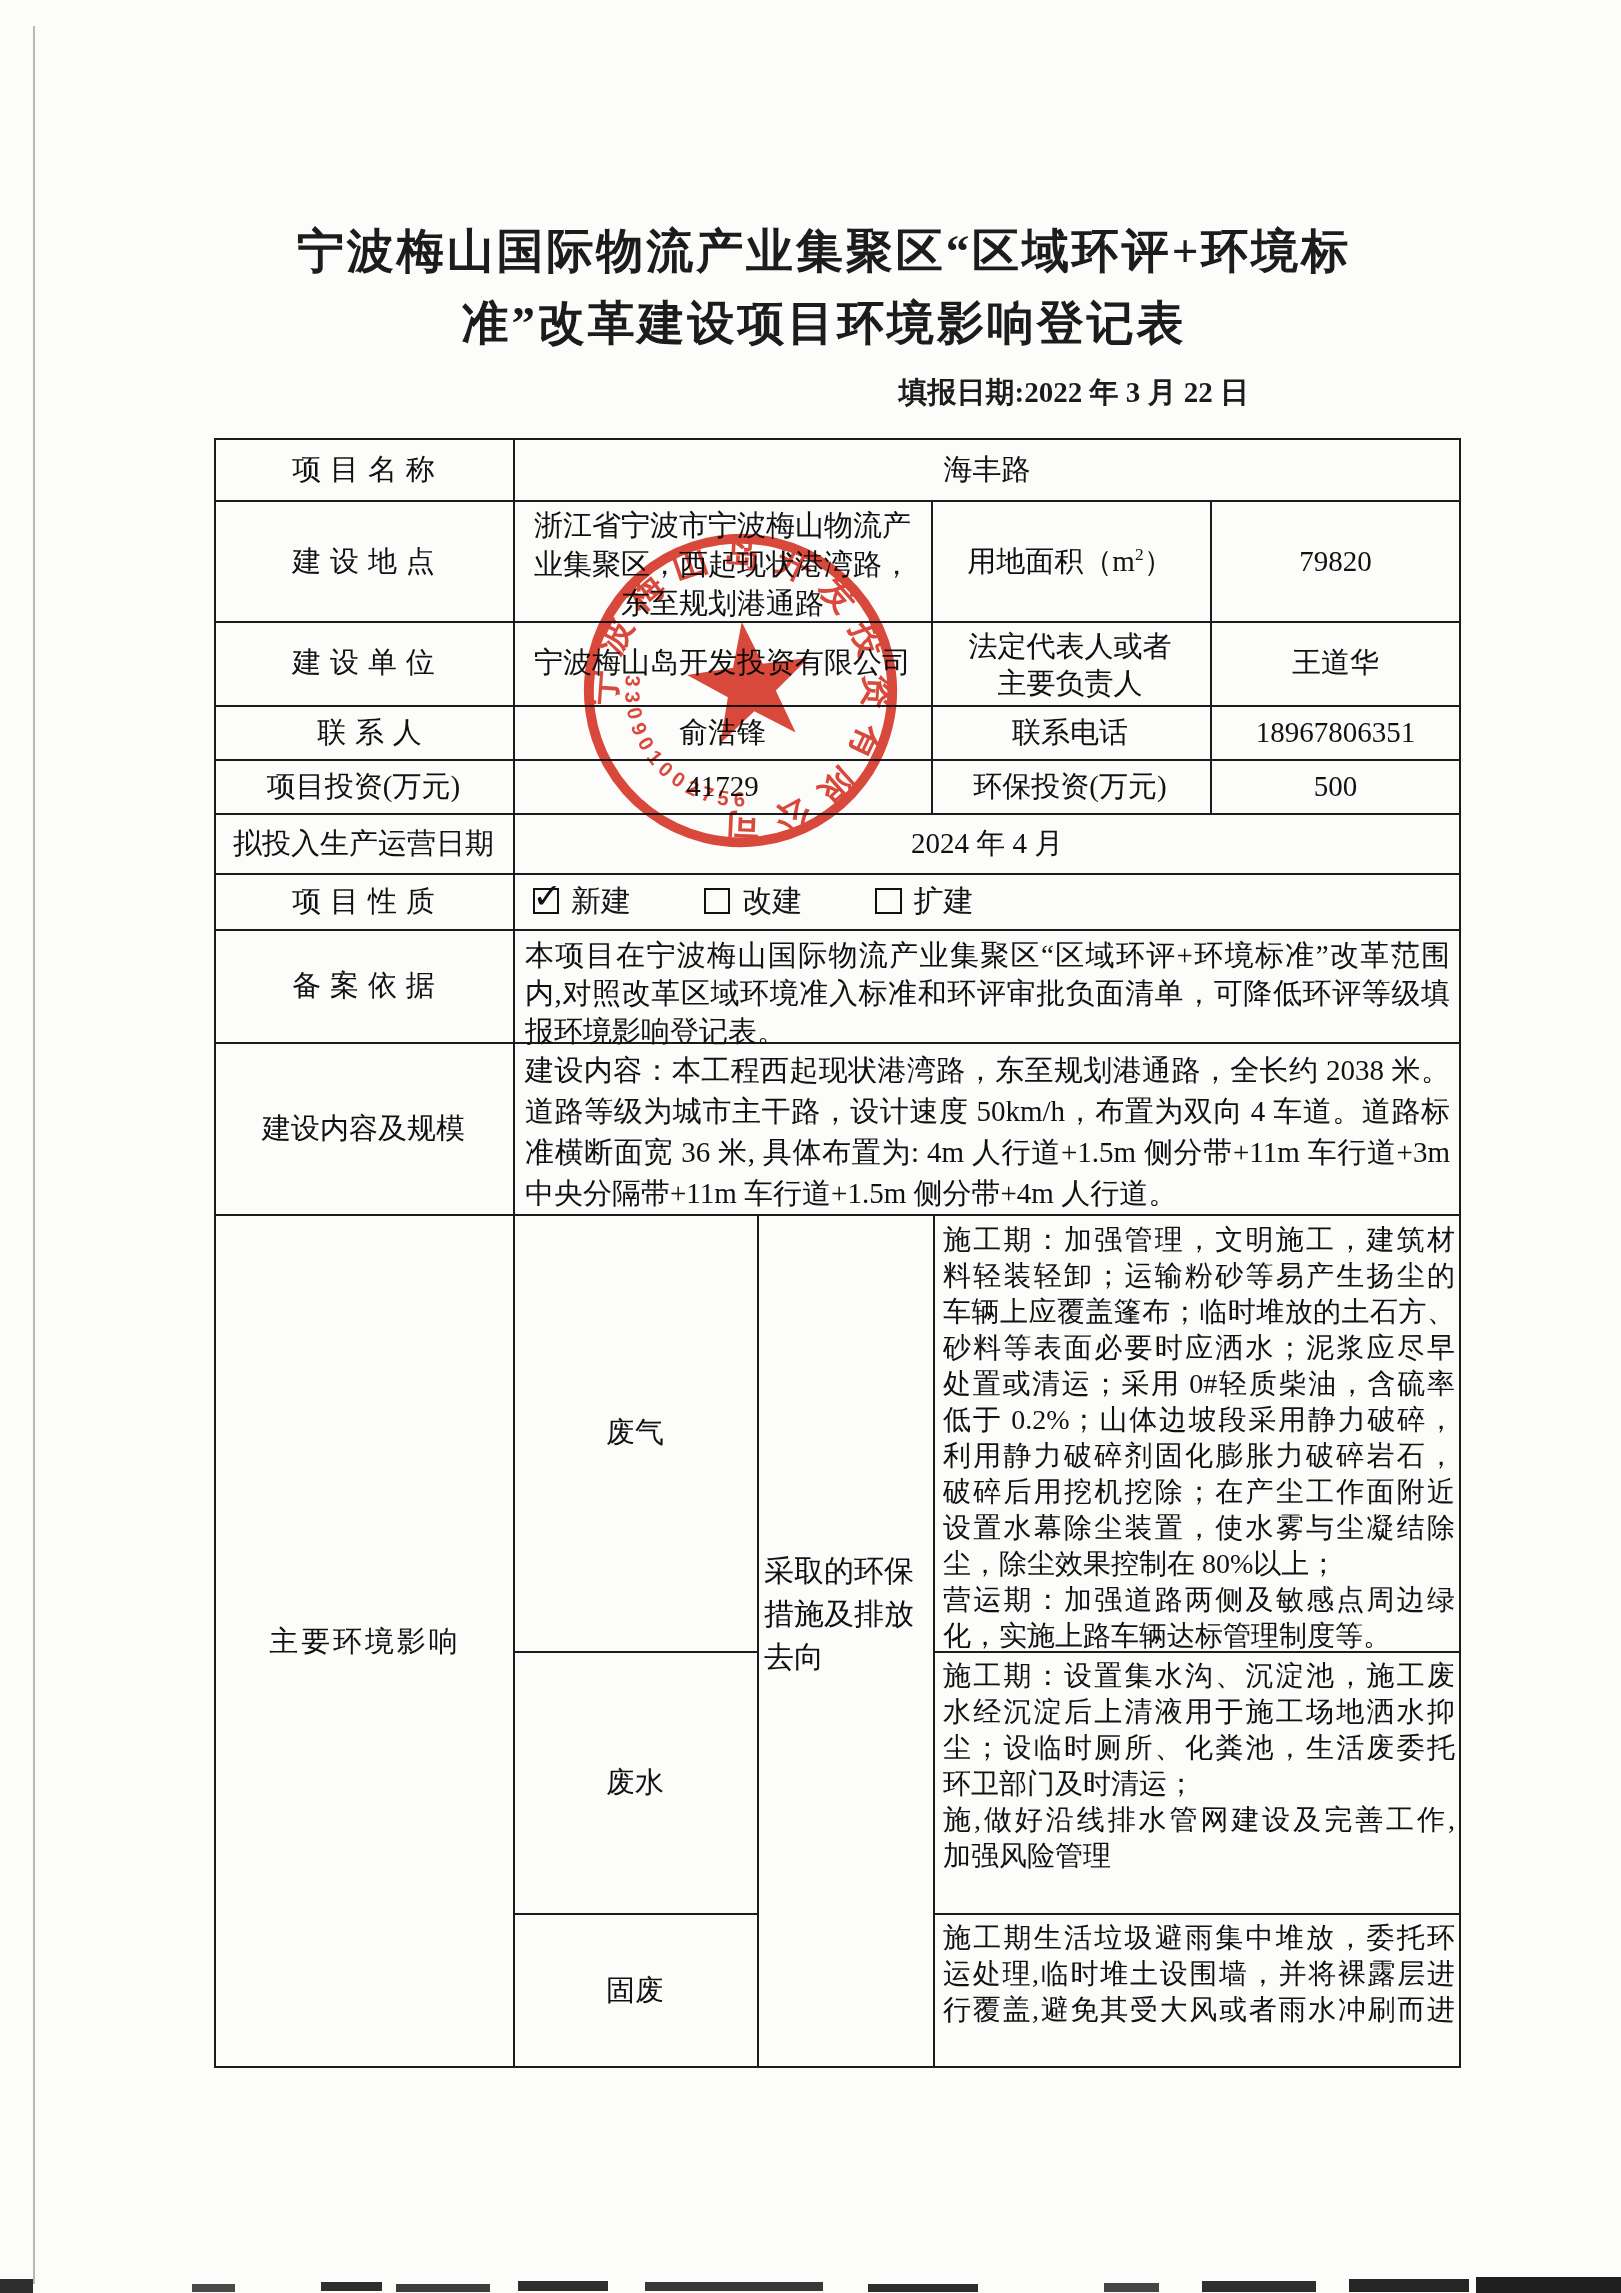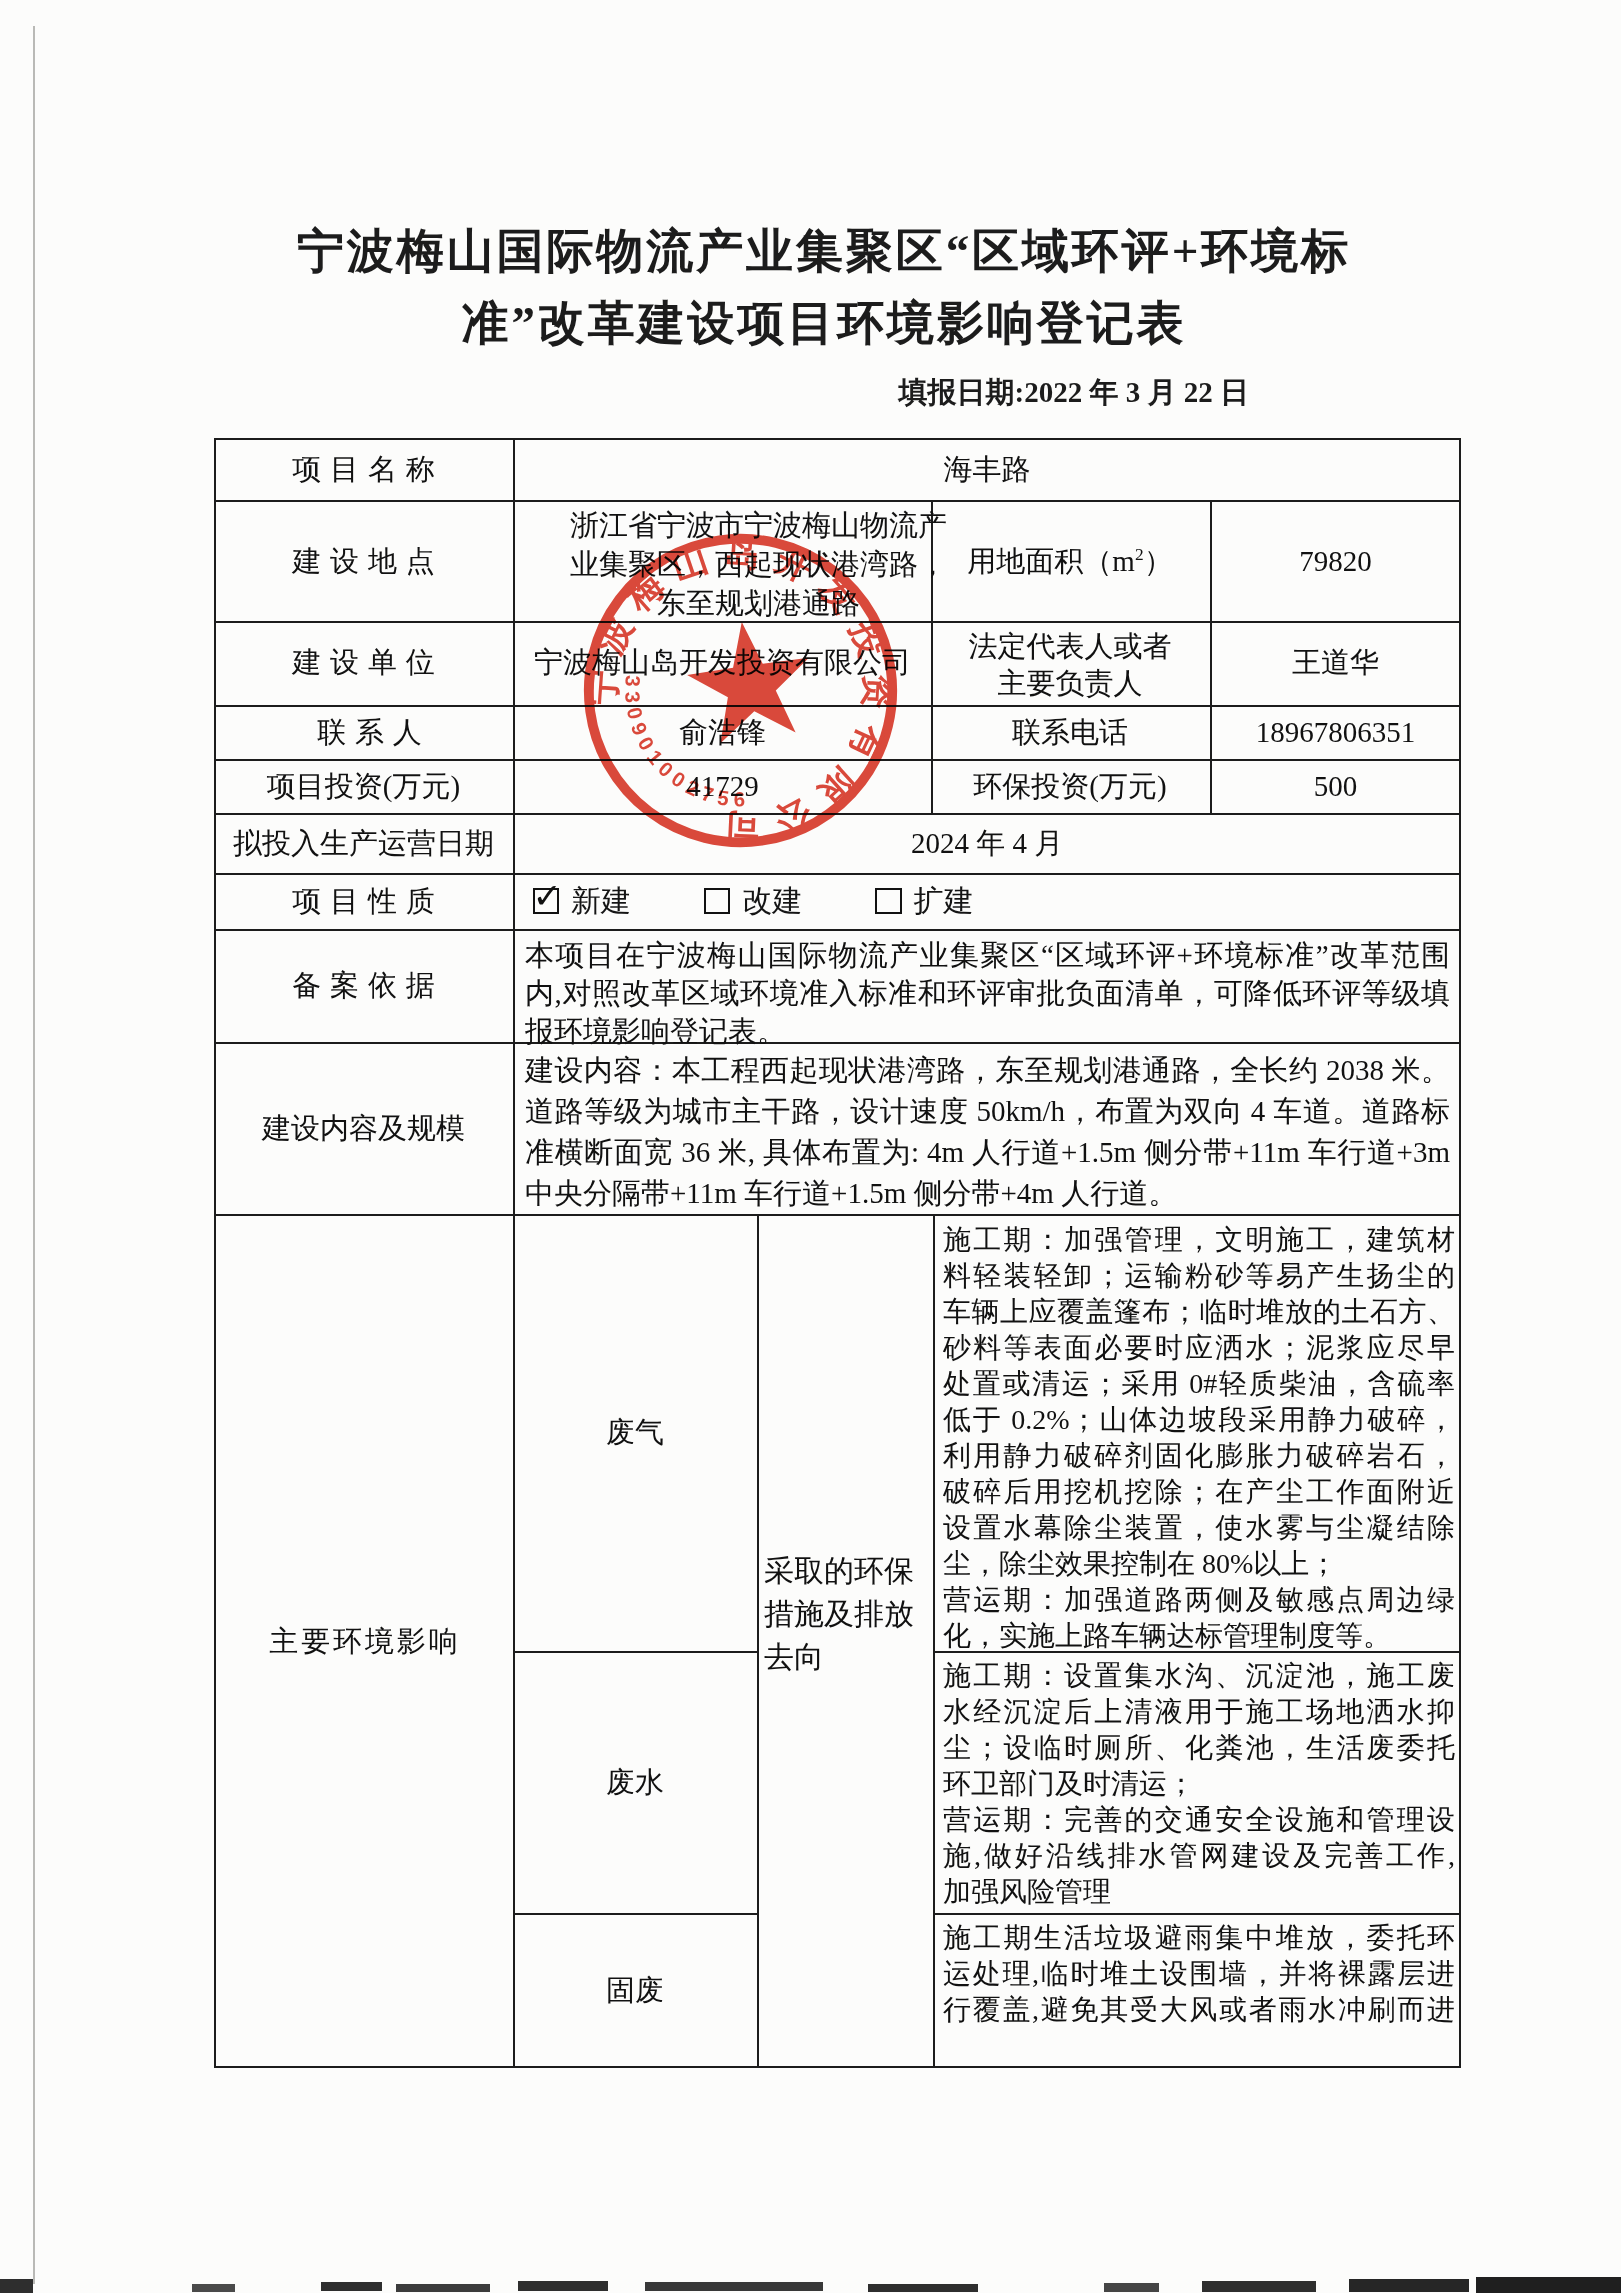--- a/index.html
+++ b/index.html
@@ -71,21 +71,21 @@
 <div class="vl" style="left:513px;top:438px;height:1630px;"></div>
 <div class="vl" style="left:931px;top:500px;height:313px;"></div>
 <div class="vl" style="left:1210px;top:500px;height:313px;"></div>
 <div class="vl" style="left:757px;top:1214px;height:854px;"></div>
 <div class="vl" style="left:933px;top:1214px;height:854px;"></div>
 
 <div class="cell sp" style="left:214px;top:438px;width:299px;height:62px;">项目名称</div>
 <div class="cell" style="left:513px;top:438px;width:948px;height:62px;">海丰路</div>
 
 <div class="cell sp" style="left:214px;top:500px;width:299px;height:122px;">建设地点</div>
-<div class="para centered" style="left:513px;top:506px;width:419px;height:116px;line-height:39px;margin-left:36px;">
+<div class="para centered" style="left:513px;top:506px;width:419px;height:116px;line-height:39px;">
     <div class="tline">浙江省宁波市宁波梅山物流产</div>
     <div class="tline">业集聚区，西起现状港湾路，</div>
     <div class="tline">东至规划港通路</div>
   </div>
 <div class="cell" style="left:931px;top:500px;width:278px;height:122px;">
   <span><span>用地面积（m</span><sup>2</sup><span>）</span></span>
 </div>
 <div class="cell" style="left:1210px;top:500px;width:251px;height:122px;">79820</div>
 
 <div class="cell sp" style="left:214px;top:621px;width:299px;height:83px;">建设单位</div>
@@ -163,21 +163,20 @@
     <div class="tline">设置水幕除尘装置，使水雾与尘凝结除</div>
     <div class="tline short">尘，除尘效果控制在 80%以上；</div>
     <div class="tline">营运期：加强道路两侧及敏感点周边绿</div>
     <div class="tline short">化，实施上路车辆达标管理制度等。</div>
   </div>
 <div class="para" style="left:943px;top:1658px;width:512px;height:255px;line-height:36px;font-size:28px;">
     <div class="tline">施工期：设置集水沟、沉淀池，施工废</div>
     <div class="tline">水经沉淀后上清液用于施工场地洒水抑</div>
     <div class="tline">尘；设临时厕所、化粪池，生活废委托</div>
     <div class="tline short">环卫部门及时清运；</div>
-    <div class="tline">营运期：完善的交通安全设施和管理设</div>
     <div class="tline">施,做好沿线排水管网建设及完善工作,</div>
     <div class="tline short">加强风险管理</div>
   </div>
 <div class="para" style="left:943px;top:1920px;width:512px;height:147px;line-height:36px;font-size:28px;">
     <div class="tline">施工期生活垃圾避雨集中堆放，委托环</div>
     <div class="tline">运处理,临时堆土设围墙，并将裸露层进</div>
     <div class="tline">行覆盖,避免其受大风或者雨水冲刷而进</div>
   </div>
 
 <div class="stamp">

